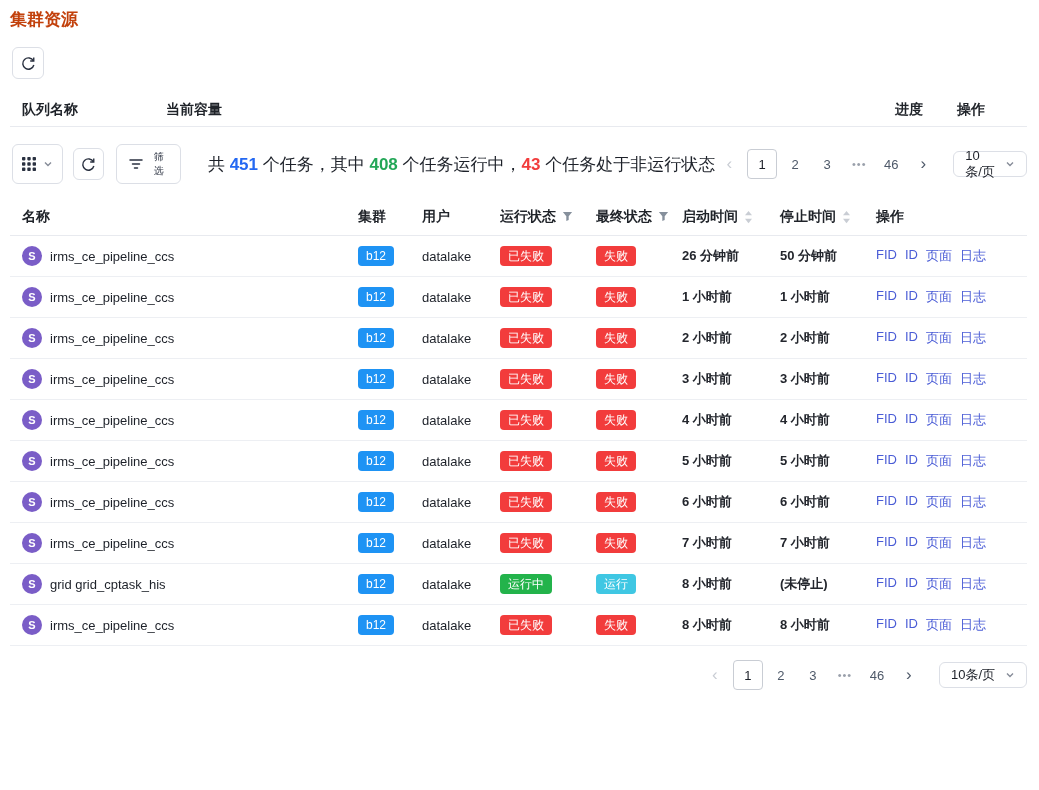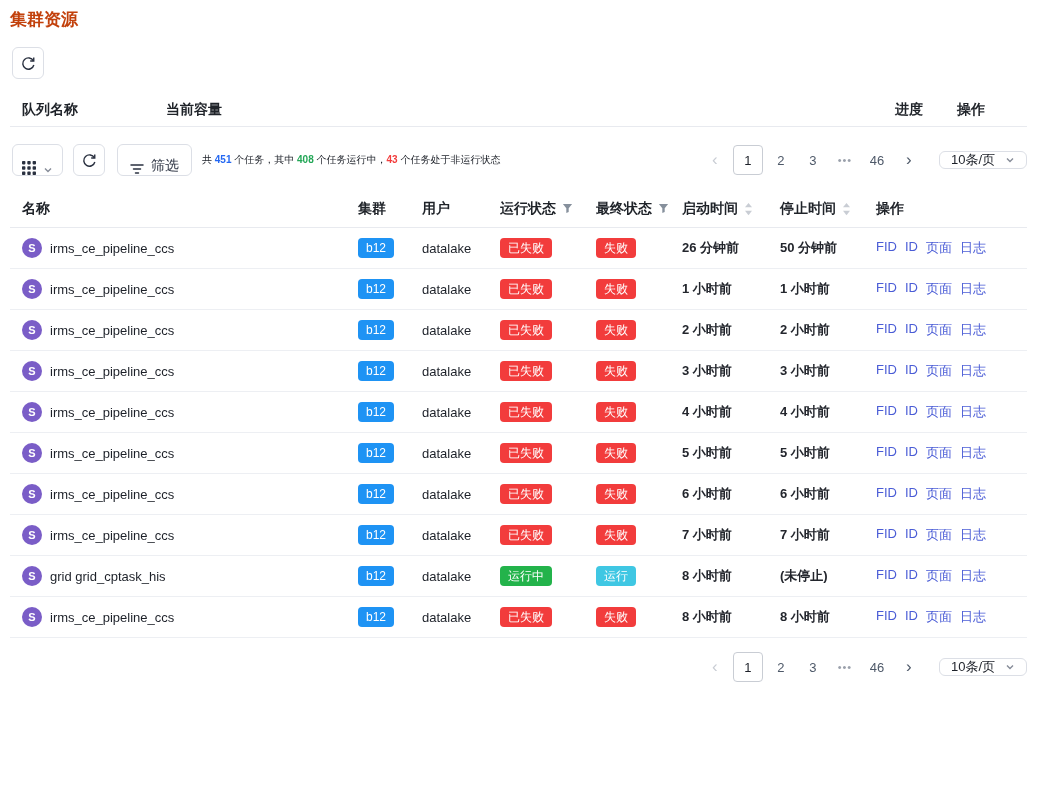--- a/index.html
+++ b/index.html
@@ -14,22 +14,22 @@
     --progress-fill-alt:#59a2f6; --progress-track:#e9eaee;
     --summary-total:#2468f2; --summary-running:#23a757; --summary-abnormal:#f23c3c;
   }
   .page { padding:8px 12px 0 10px; }
   .section-title { font-size:17px; font-weight:700; color:#c2410c; }
   .icon-btn {
     width:32px; height:32px; border:1px solid #dcdfe6; border-radius:6px; background:#fff;
     display:inline-flex; align-items:center; justify-content:center; color:#2a3140; cursor:pointer;
   }
   .btn {
-    height:32px; border:1px solid #dcdfe6; border-radius:6px; background:#fff; color:#2a3140;
-    display:inline-flex; align-items:flex-end; gap:7px; padding:0 12px; font-size:14px; cursor:pointer;
+    height:40px; border:1px solid #dcdfe6; border-radius:6px; background:#fff; color:#2a3140;
+    display:inline-flex; align-items:center; gap:7px; padding:0 12px; font-size:10px; cursor:pointer;
   }
   
   .res-refresh { margin-top:16px; margin-left:2px; }
   .res-table { margin-top:14px; }
   .res-head, .res-row { display:grid; grid-template-columns:136px 1fr 48px 82px; align-items:center;gap:8px; }
   .res-head { height:34px; border-bottom:1px solid #e8eaef; font-weight:600; font-size:14px; color:#1f2329; }
   .res-row { height:50px; border-bottom:1px solid #e8eaef; font-size:13px; }
   .cell { padding-left:12px; }
   .progress-track { height:8px; border-radius:4px; background:var(--progress-track); margin-right:26px; overflow:hidden; }
   .progress-fill {
@@ -37,32 +37,32 @@
     background:repeating-linear-gradient(90deg, var(--progress-fill) 0 22px, var(--progress-fill-alt) 22px 30px);
   }
   .pct { font-size:13px; color:#1d2129; }
   .link { color:var(--link); font-size:13px; cursor:pointer; text-decoration:none; }
   
   .tasks-title { margin-top:22px; }
   .toolbar { margin-top:17px; display:flex; align-items:center; }
   .toolbar .icon-btn { margin-left:10px; }
   .toolbar .btn:first-child { margin-left:2px; padding:0 9px; }
   .filter-btn { margin-left:12px; }
-  .summary { margin-left:10px; font-size:10px; color:#1d2129; white-space:nowrap; }
+  .summary { margin-left:27px; font-size:17px; color:#1d2129; white-space:nowrap; }
   .num { font-weight:700; }
   .sum-total{ color:var(--summary-total); } .sum-running{ color:var(--summary-running); } .sum-abnormal{ color:var(--summary-abnormal); }
   
   .pagination { margin-left:auto; display:flex; align-items:center; gap:4px; font-size:13px; color:#4e5969; }
   .pg-item { min-width:28px; height:28px; display:inline-flex; align-items:center; justify-content:center; border-radius:4px; cursor:pointer; padding:0 4px; }
   .pg-active { border:1px solid #c9cdd4; color:#1d2129; min-width:30px; height:30px; background:#fff; }
   .pg-arrow { font-size:17px; line-height:1; color:#4e5969; padding-bottom:2px; }
   .pg-disabled { color:#c9cdd4; cursor:default; }
   .pg-ellipsis { color:#9aa0ab; font-size:11px; letter-spacing:1px; }
   .size-select {
-    margin-left:12px; height:18px; border:1px solid #dcdfe6; border-radius:6px; background:#fff;
+    margin-left:12px; height:26px; border:1px solid #dcdfe6; border-radius:6px; background:#fff;
     display:inline-flex; align-items:center; gap:10px; padding:0 11px; font-size:13px; color:#1d2129; cursor:pointer;
   }
   .size-select .chev { color:#868c98; display:inline-flex; }
   
   .task-table { margin-top:14px; }
   .t-head, .trow { display:grid; grid-template-columns:336px 64px 78px 96px 86px 98px 96px 1fr; align-items:center; }
   .t-head { height:38px; border-bottom:1px solid #e8eaef; font-size:14px; font-weight:600; color:#1f2329; }
   .h-cell { padding-left:12px; display:flex; align-items:center; gap:6px; }
   .trow { height:41px; border-bottom:1px solid #edeff3; font-size:13px; }
   .name-cell { display:flex; align-items:center; gap:8px; }

